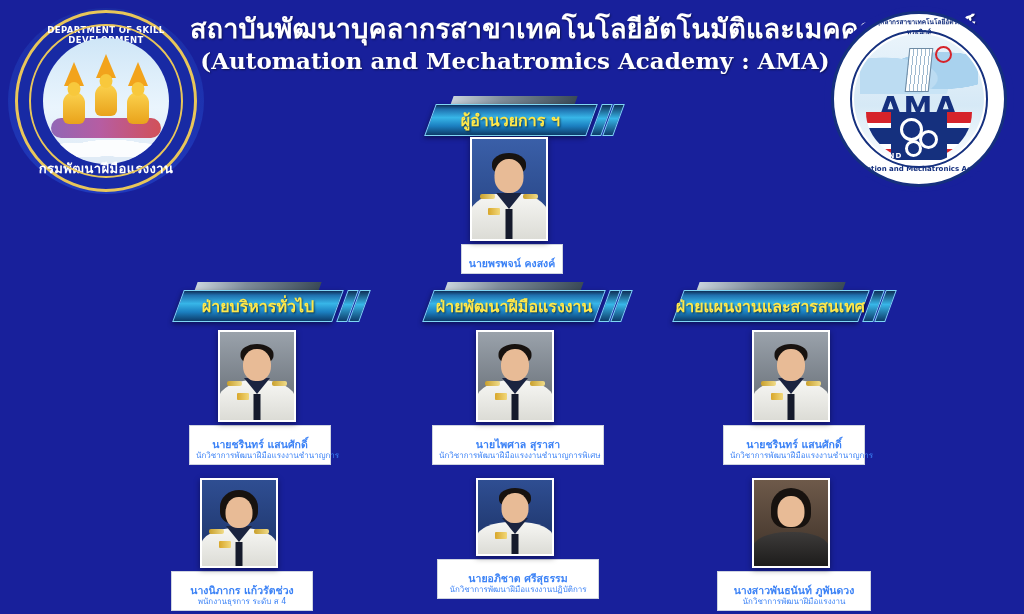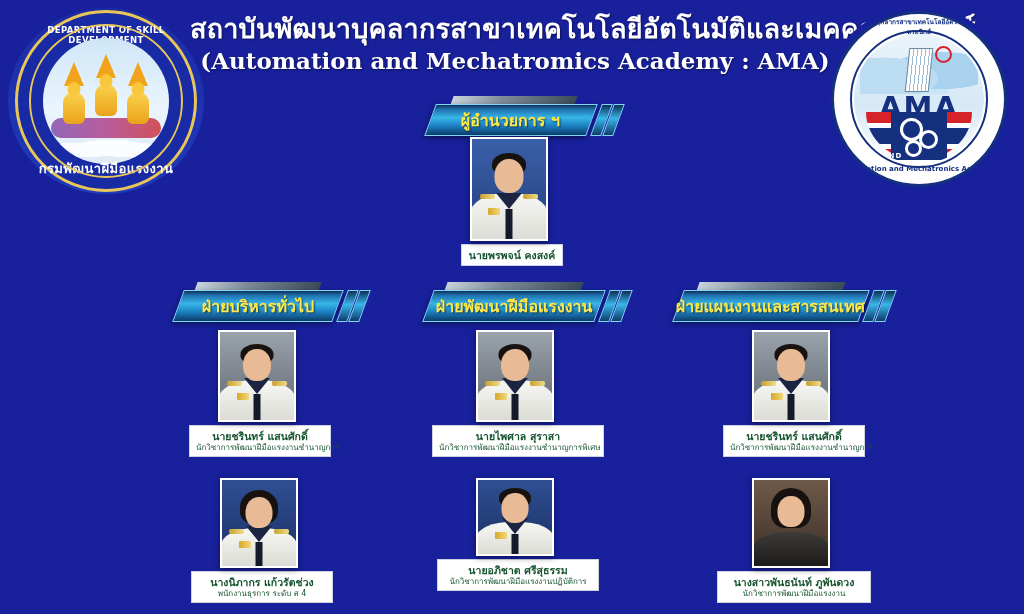--- a/index.html
+++ b/index.html
@@ -207,23 +207,23 @@
 
   
   .person{position:absolute;text-align:center;}
   .photo{
     border:2px solid #ffffff;
     background:#2b3f6e;
     overflow:hidden;position:relative;
     box-shadow:0 2px 6px rgba(0,0,0,.4);
   }
   .caption{
-    background:#ffffff;color:#14532d;
+    background:#ffffff;color:#3b82f6;
     border:1px solid #cfd4e0;
-    padding:4px 6px 3px;margin-top:3px;
+    padding:12px 6px 3px;margin-top:3px;
     line-height:1.25;
   }
   .cap-name{font-size:10.5px;font-weight:bold;white-space:nowrap;}
   .cap-role{font-size:8px;white-space:nowrap;}
 
   
   .pbg{position:absolute;inset:0;}
   .pbg.blue{background:linear-gradient(180deg,#3a5fa8 0%,#24407e 100%);}
   .pbg.grey{background:linear-gradient(180deg,#9aa2ab 0%,#5f666e 100%);}
   .pbg.navy{background:linear-gradient(180deg,#2f4e92 0%,#1b3164 100%);}
@@ -263,21 +263,21 @@
   }
 
   .pr-director{left:470px;top:137px;}
   .pr-director .photo{width:74px;height:100px;}
   .pr-director .caption{width:88px;margin-left:-9px;}
 
   .pr-a1{left:218px;top:330px;}
   .pr-a1 .photo{width:74px;height:88px;}
   .pr-a1 .caption{width:128px;margin-left:-29px;}
 
-  .pr-a2{left:220px;top:478px;}
+  .pr-a2{left:200px;top:478px;}
   .pr-a2 .photo{width:74px;height:86px;}
   .pr-a2 .caption{width:128px;margin-left:-29px;}
 
   .pr-b1{left:476px;top:330px;}
   .pr-b1 .photo{width:74px;height:88px;}
   .pr-b1 .caption{width:158px;margin-left:-44px;}
 
   .pr-b2{left:476px;top:478px;}
   .pr-b2 .photo{width:74px;height:74px;}
   .pr-b2 .caption{width:148px;margin-left:-39px;}

